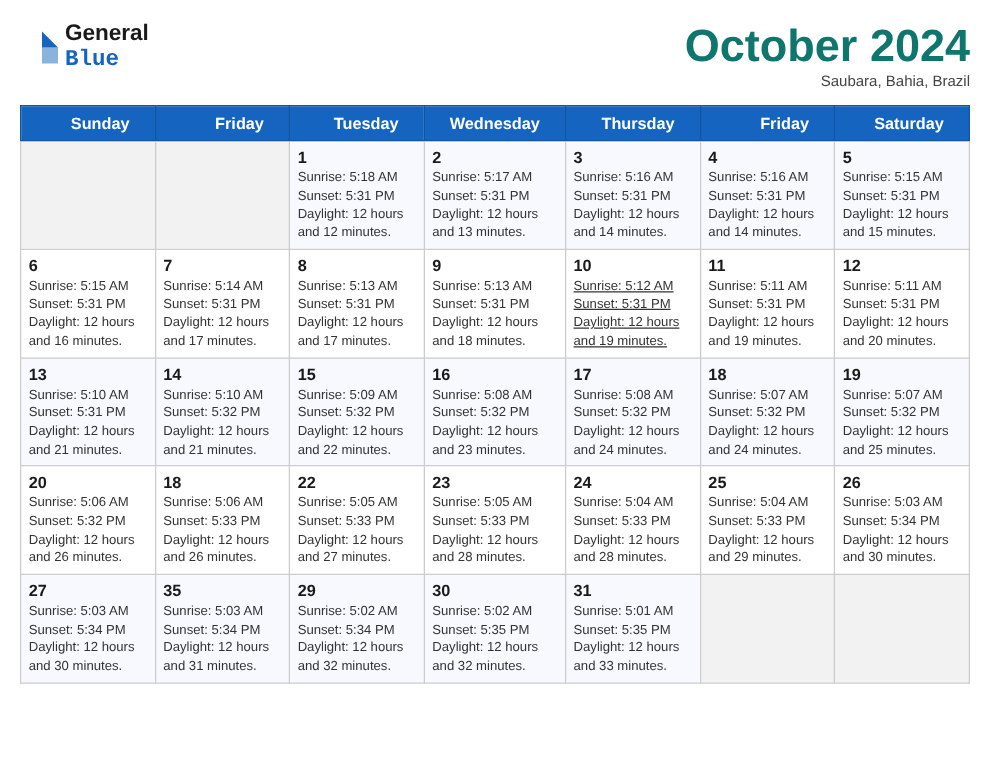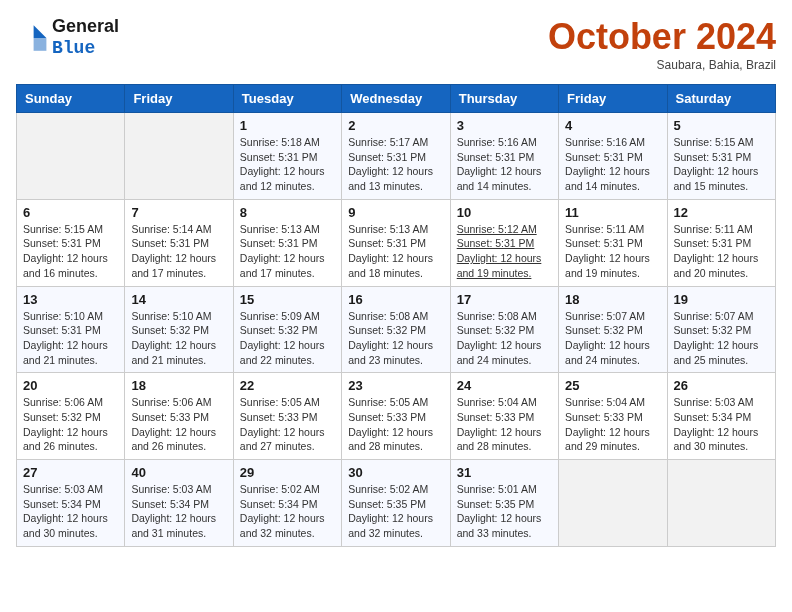--- a/index.html
+++ b/index.html
@@ -31,38 +31,38 @@
       width: 32px;
       height: 32px;
       margin-right: 4px;
     }
     .title-block {
       text-align: right;
     }
     .month-title {
       font-size: 36px;
       font-weight: bold;
-      color: #c2410c;
+      color: #0f766e;
     }
     .location-title {
       font-size: 12px;
       color: #444;
     }
     .calendar {
       width: 100%;
       border-collapse: collapse;
       border: 1px solid #ccc;
     }
     .calendar th {
       background-color: #1565c0;
       color: #fff;
       font-size: 13px;
       font-weight: bold;
-      padding: 6px 8px;
-      text-align: left;
+      padding: 6px 20px;
+      text-align: right;
       border: 1px solid #1255a0;
     }
     .calendar td {
       vertical-align: top;
       border: 1px solid #ccc;
       padding: 5px 6px;
       font-size: 11px;
       color: #333;
       width: 108px;
       height: 78px;
@@ -314,21 +314,21 @@
       </tr>
       <tr>
         <td>
           <span class="day-num">27</span>
           <div class="day-info" style="white-space: pre-line;">Sunrise: 5:03 AM
 Sunset: 5:34 PM
 Daylight: 12 hours
 and 30 minutes.</div>
         </td>
         <td>
-          <span class="day-num">40</span>
+          <span class="day-num">35</span>
           <div class="day-info" style="white-space: pre-line;">Sunrise: 5:03 AM
 Sunset: 5:34 PM
 Daylight: 12 hours
 and 31 minutes.</div>
         </td>
         <td>
           <span class="day-num">29</span>
           <div class="day-info" style="white-space: pre-line;">Sunrise: 5:02 AM
 Sunset: 5:34 PM
 Daylight: 12 hours

